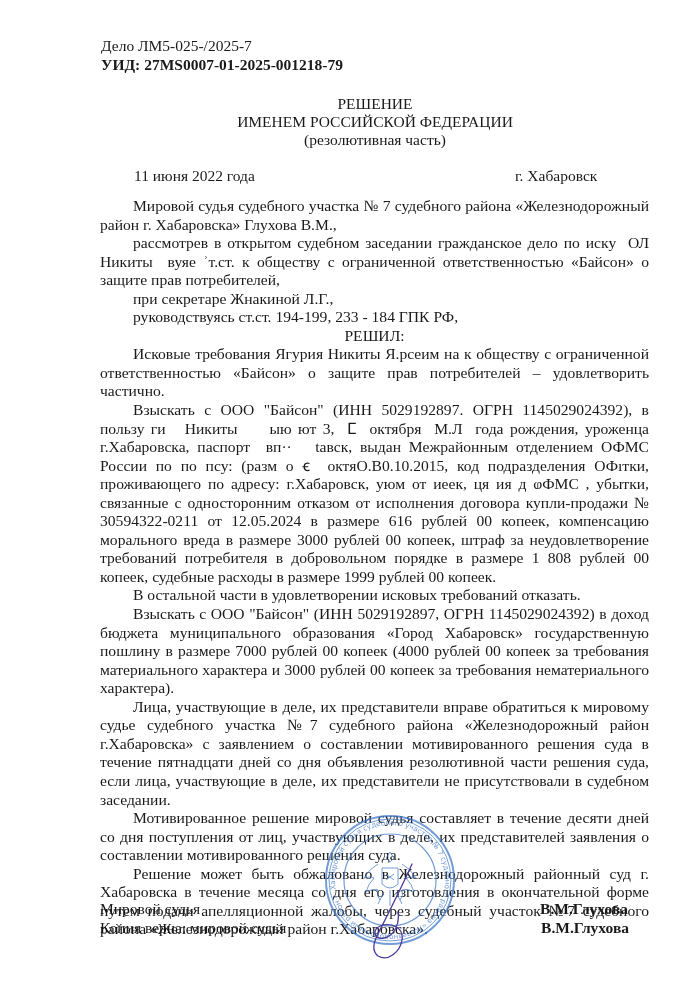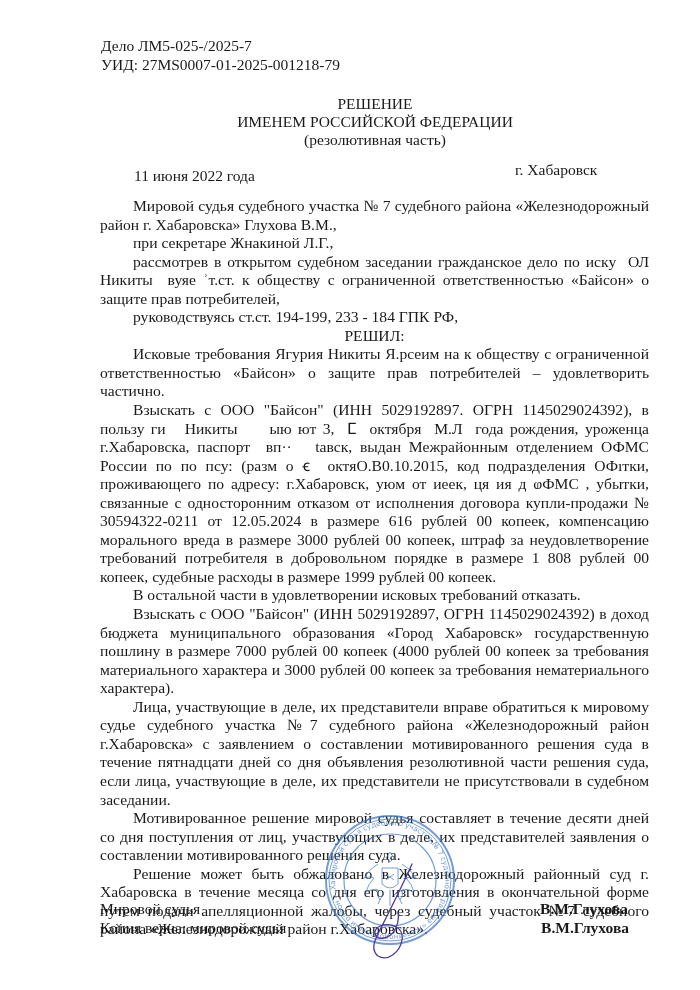--- a/index.html
+++ b/index.html
@@ -1,27 +1,27 @@
 <!DOCTYPE html>
 <html><head>
 <meta charset="utf-8">
 <style>
   html, body { margin: 0; padding: 0; background: #ffffff; }
   body { width: 700px; height: 990px; position: relative; overflow: hidden;
          font-family: "Liberation Serif", "DejaVu Serif", serif; color: #1a1a1a; }
   .page { position: absolute; left: 0; top: 0; width: 672px; height: 990px; padding-left: 48px; }
   .hdr { position: absolute; left: 101px; font-size: 15.5px; line-height: 19px; }
   .hdr1 { top: 36px; }
-  .hdr2 { top: 55px; }
+  .hdr2 { top: 55px; font-weight: bold; }
   .title { position: absolute; left: 0; width: 700px; text-align: center; font-size: 15.5px; line-height: 18px; }
   .t1 { top: 95px; left: 25px; }
   .t2 { top: 113px; left: 25px; }
   .t3 { top: 131px; left: 25px; }
   .date { position: absolute; top: 167px; left: 134px; font-size: 15.5px; }
-  .city { position: absolute; top: 161px; left: 515px; font-size: 15.5px; }
+  .city { position: absolute; top: 167px; left: 515px; font-size: 15.5px; }
   .body { position: absolute; left: 100px; top: 197px; width: 549px; font-size: 15.6px; line-height: 18.55px; }
   .body p { margin: 0; text-align: justify; text-indent: 33px; }
   .body p.center { text-align: center; text-indent: 0; }
   .body p.last-left { text-align-last: left; }
   .sig-row { position: absolute; left: 100px; width: 548px; font-size: 15.5px; line-height: 19px; }
   .sig1 { top: 899px; }
   .sig2 { top: 918px; }
   .sig-row .l { position: absolute; left: 0; text-align: center; }
   .sig-row .r { position: absolute; right: 20px; font-weight: bold; }
   .sig2 .r { right: 19px; }
@@ -38,22 +38,22 @@
 
   <div class="title t1">РЕШЕНИЕ</div>
   <div class="title t2">ИМЕНЕМ РОССИЙСКОЙ ФЕДЕРАЦИИ</div>
   <div class="title t3">(резолютивная часть)</div>
 
   <div class="date">11 июня 2022 года</div>
   <div class="city">г. Хабаровск</div>
 
   <div class="body">
     <p>Мировой судья судебного участка № 7 судебного района «Железнодорожный район г. Хабаровска» Глухова В.М.,</p>
+    <p>рассмотрев в открытом судебном заседании гражданское дело по иску &nbsp;ОЛ Никиты &nbsp;вуяе ʾт.ст. к обществу с ограниченной ответственностью «Байсон» о защите прав потребителей,</p>
     <p>при секретаре Жнакиной Л.Г.,</p>
-    <p>рассмотрев в открытом судебном заседании гражданское дело по иску &nbsp;ОЛ Никиты &nbsp;вуяе ʾт.ст. к обществу с ограниченной ответственностью «Байсон» о защите прав потребителей,</p>
     <p>руководствуясь ст.ст. 194-199, 233 - 184 ГПК РФ,</p>
     <p class="center">РЕШИЛ:</p>
     <p class="last-left">Исковые требования Ягурия Никиты Я.рсеим на к обществу с ограниченной ответственностью «Байсон» о защите прав потребителей – удовлетворить частично.</p>
     <p>Взыскать с ООО "Байсон" (ИНН 5029192897. ОГРН 1145029024392), в пользу ги &nbsp; Никиты &nbsp; &nbsp; ыю ют 3, &nbsp;ⵎ &nbsp;октября &nbsp;М.Л &nbsp;года рождения, уроженца г.Хабаровска, паспорт &nbsp;вп·· &nbsp; tавск, выдан Межрайонным отделением ОФМС России по по псу: (разм о ꞓ &nbsp;октяО.В0.10.2015, код подразделения ОФıтки, проживающего по адресу: г.Хабаровск, уюм от иеек, ця ия д ⱷФМС , убытки, связанные с односторонним отказом от исполнения договора купли-продажи № 30594322-0211 от 12.05.2024 в размере 616 рублей 00 копеек, компенсацию морального вреда в размере 3000 рублей 00 копеек, штраф за неудовлетворение требований потребителя в добровольном порядке в размере 1 808 рублей 00 копеек, судебные расходы в размере 1999 рублей 00 копеек.</p>
     <p>В остальной части в удовлетворении исковых требований отказать.</p>
     <p>Взыскать с ООО "Байсон" (ИНН 5029192897, ОГРН 1145029024392) в доход бюджета муниципального образования «Город Хабаровск» государственную пошлину в размере 7000 рублей 00 копеек (4000 рублей 00 копеек за требования материального характера и 3000 рублей 00 копеек за требования нематериального характера).</p>
     <p>Лица, участвующие в деле, их представители вправе обратиться к мировому судье судебного участка №7 судебного района «Железнодорожный район г.Хабаровска» с заявлением о составлении мотивированного решения суда в течение пятнадцати дней со дня объявления резолютивной части решения суда, если лица, участвующие в деле, их представители не присутствовали в судебном заседании.</p>
     <p>Мотивированное решение мировой судья составляет в течение десяти дней со дня поступления от лиц, участвующих в деле, их представителей заявления о составлении мотивированного решения суда.</p>
     <p>Решение может быть обжаловано в Железнодорожный районный суд г. Хабаровска в течение месяца со дня его изготовления в окончательной форме путем подачи апелляционной жалобы, через судебный участок №7 судебного района «Железнодорожный район г.Хабаровска».</p>
   </div>

